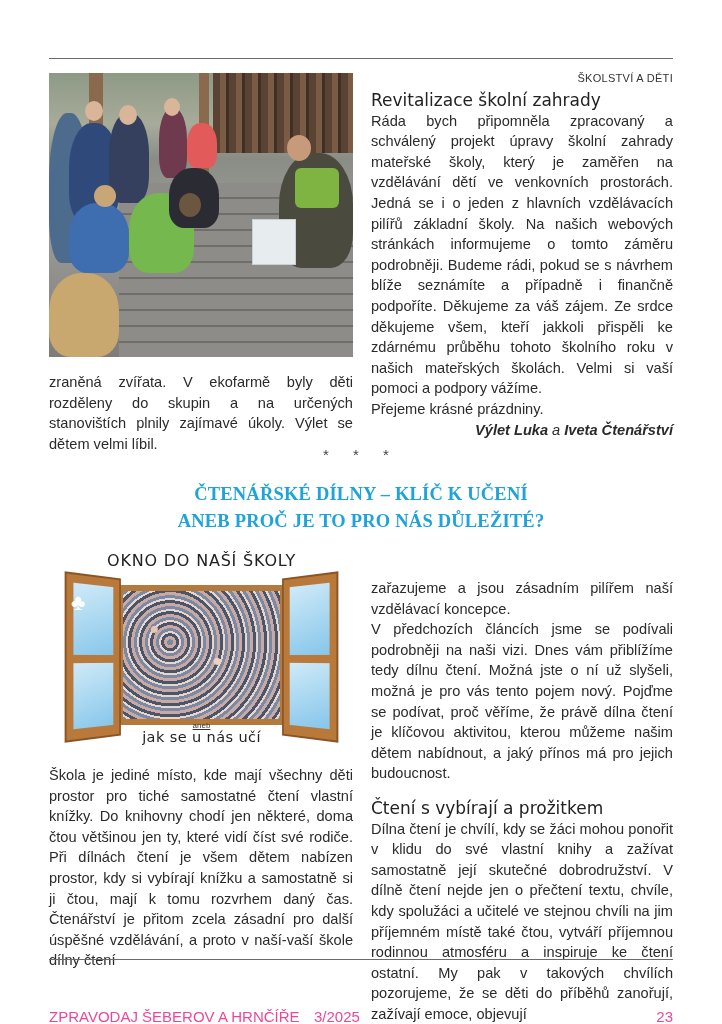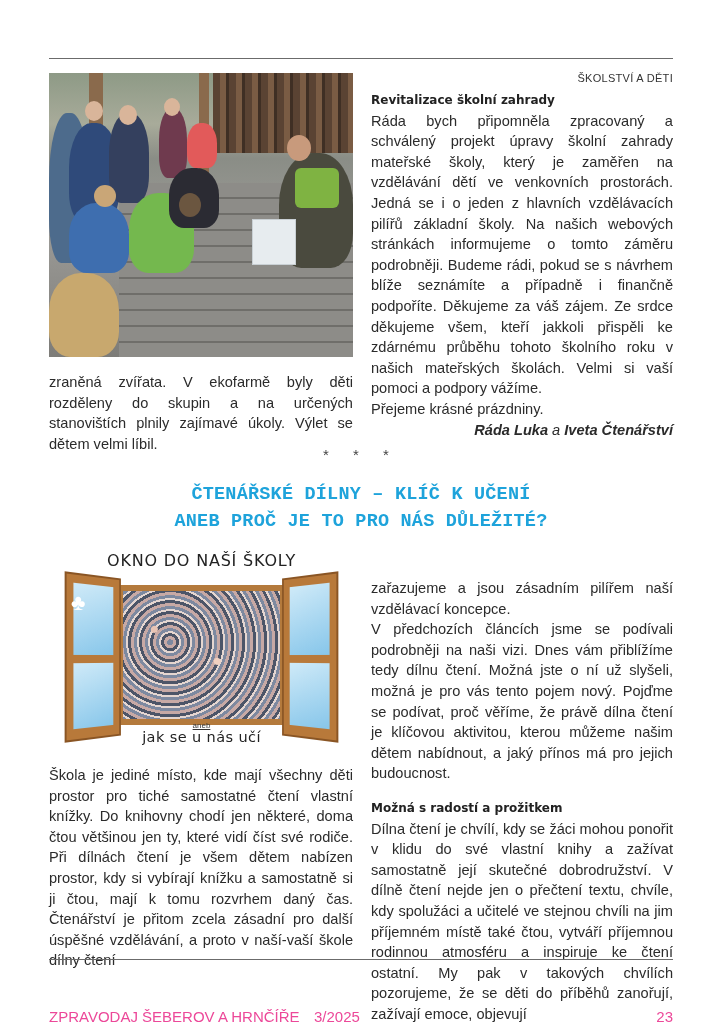--- a/index.html
+++ b/index.html
@@ -3,26 +3,26 @@
 <meta charset="utf-8">
 <style>
   html, body { margin: 0; padding: 0; background: #ffffff; }
   body { width: 722px; height: 1024px; position: relative; overflow: hidden;
          font-family: "Liberation Sans", "DejaVu Sans", sans-serif; color: #2a2a2a; }
   .rule { position: absolute; height: 1px; background: #6b6b6b; }
   .section-label { position: absolute; right: 49px; top: 36px; font-size: 11px; letter-spacing: 0.3px; color: #333; margin-top: 36px; }
   .col { position: absolute; font-size: 14.6px; line-height: 20.6px; text-align: justify; color: #2b2b2b; }
   .col p { margin: 0; }
   .col .last { text-align-last: left; }
-  .subhead { font-family: "DejaVu Sans", sans-serif; font-weight: bold; font-size: 12px; color: #222; }
+  .subhead { font-family: "DejaVu Sans", sans-serif; font-weight: normal; font-size: 17px; color: #222; }
   .sig { text-align: right; font-style: italic; }
   .sig b { font-weight: bold; }
   .stars { position: absolute; left: 0; width: 722px; top: 446px; text-align: center; font-size: 15px; letter-spacing: 10px; color: #444; }
   .title { position: absolute; left: 0; width: 722px; top: 481px; text-align: center; color: #1ea3db;
-           font-family: Liberation Mono, monospace; font-weight: bold; font-size: 18.5px; line-height: 27px; letter-spacing: 0.2px; }
+           font-family: Liberation Serif, serif; font-weight: bold; font-size: 18.5px; line-height: 27px; letter-spacing: 0.2px; }
   .footer { position: absolute; top: 1008px; font-size: 15px; color: #ec4899; }
 
   
   .photo1 { position: absolute; left: 49px; top: 73px; width: 304px; height: 284px; overflow: hidden;
             background: linear-gradient(180deg, #8e9a86 0%, #a8ab9a 18%, #8a8d86 30%, #9c9b97 55%, #7d7c78 100%); }
   .photo1 .wall { position: absolute; right: 0; top: 0; width: 140px; height: 80px;
                   background: repeating-linear-gradient(90deg, #5a4333 0 7px, #7a5c44 7px 13px, #3f2f24 13px 16px); }
   .photo1 .post { position: absolute; top: 0; width: 14px; height: 150px; background: #8a6a4c; }
   .photo1 .floor { position: absolute; left: 70px; right: 0; top: 110px; bottom: 0;
                    background: repeating-linear-gradient(180deg, #8d8c88 0 14px, #6f6e6a 14px 16px); }
@@ -82,21 +82,21 @@
 <div class="col" style="left:49px; top:372px; width:304px;">
   <p class="last">zraněná zvířata. V ekofarmě byly děti rozděleny do skupin a na určených stanovištích plnily zajímavé úkoly. Výlet se dětem velmi líbil.</p>
 </div>
 
 <div class="col" style="left:371px; top:72px; width:302px;">
   <p style="height:18px;"></p>
   <p class="subhead">Revitalizace školní zahrady</p>
   <p class="last">Ráda bych připomněla zpracovaný a schválený projekt úpravy školní zahrady mateřské školy, který je zaměřen na vzdělávání dětí ve venkovních prostorách. Jedná se i o jeden z hlavních vzdělávacích pilířů základní školy. Na našich webových stránkách informujeme o tomto záměru podrobněji. Budeme rádi, pokud se s návrhem blíže seznámíte a případně i finančně podpoříte. Děkujeme za váš zájem. Ze srdce děkujeme všem, kteří jakkoli přispěli ke zdárnému průběhu tohoto školního roku v našich mateřských školách. Velmi si vaší pomoci a podpory vážíme.</p>
   <p class="last">Přejeme krásné prázdniny.</p>
   <p class="sig">
-    <b>Ráda Luka</b>
+    <b>Výlet Luka</b>
     <span>a</span>
     <b>Iveta Čtenářství</b>
   </p>
 </div>
 
 <div class="stars">* * *</div>
 
 <div class="title" style="color: rgb(30, 163, 219);">
   <div>ČTENÁŘSKÉ DÍLNY – KLÍČ K UČENÍ</div>
   <div>ANEB PROČ JE TO PRO NÁS DŮLEŽITÉ?</div>
@@ -120,20 +120,20 @@
 </div>
 
 <div class="col" style="left:49px; top:765px; width:304px;">
   <p>Škola je jediné místo, kde mají všechny děti prostor pro tiché samostatné čtení vlastní knížky. Do knihovny chodí jen některé, doma čtou většinou jen ty, které vidí číst své rodiče. Při dílnách čtení je všem dětem nabízen prostor, kdy si vybírají knížku a samostatně si ji čtou, mají k tomu rozvrhem daný čas. Čtenářství je přitom zcela zásadní pro další úspěšné vzdělávání, a proto v naší-vaší škole dílny čtení</p>
 </div>
 
 <div class="col" style="left:371px; top:546px; width:302px;margin-top:32px;">
   <p class="last">zařazujeme a jsou zásadním pilířem naší vzdělávací koncepce.</p>
   <p class="last">V předchozích článcích jsme se podívali podrobněji na naši vizi. Dnes vám přiblížíme tedy dílnu čtení. Možná jste o ní už slyšeli, možná je pro vás tento pojem nový. Pojďme se podívat, proč věříme, že právě dílna čtení je klíčovou aktivitou, kterou můžeme našim dětem nabídnout, a jaký přínos má pro jejich budoucnost.</p>
   <p style="height:14px;"></p>
-  <p class="subhead">Možná s radostí a prožitkem</p>
+  <p class="subhead">Čtení s vybírají a prožitkem</p>
   <p>Dílna čtení je chvílí, kdy se žáci mohou ponořit v klidu do své vlastní knihy a zažívat samostatně její skutečné dobrodružství. V dílně čtení nejde jen o přečtení textu, chvíle, kdy spolužáci a učitelé ve stejnou chvíli na jim příjemném místě také čtou, vytváří příjemnou rodinnou atmosféru a inspiruje ke čtení ostatní. My pak v takových chvílích pozorujeme, že se děti do příběhů zanořují, zažívají emoce, objevují</p>
 </div>
 
 <div class="rule" style="left:49px; width:624px; top:959px;"></div>
 <div class="footer" style="left:49px;">ZPRAVODAJ ŠEBEROV A HRNČÍŘE</div>
 <div class="footer" style="left:314px;">3/2025</div>
 <div class="footer" style="right:49px;">23</div>
 
 </body></html>

